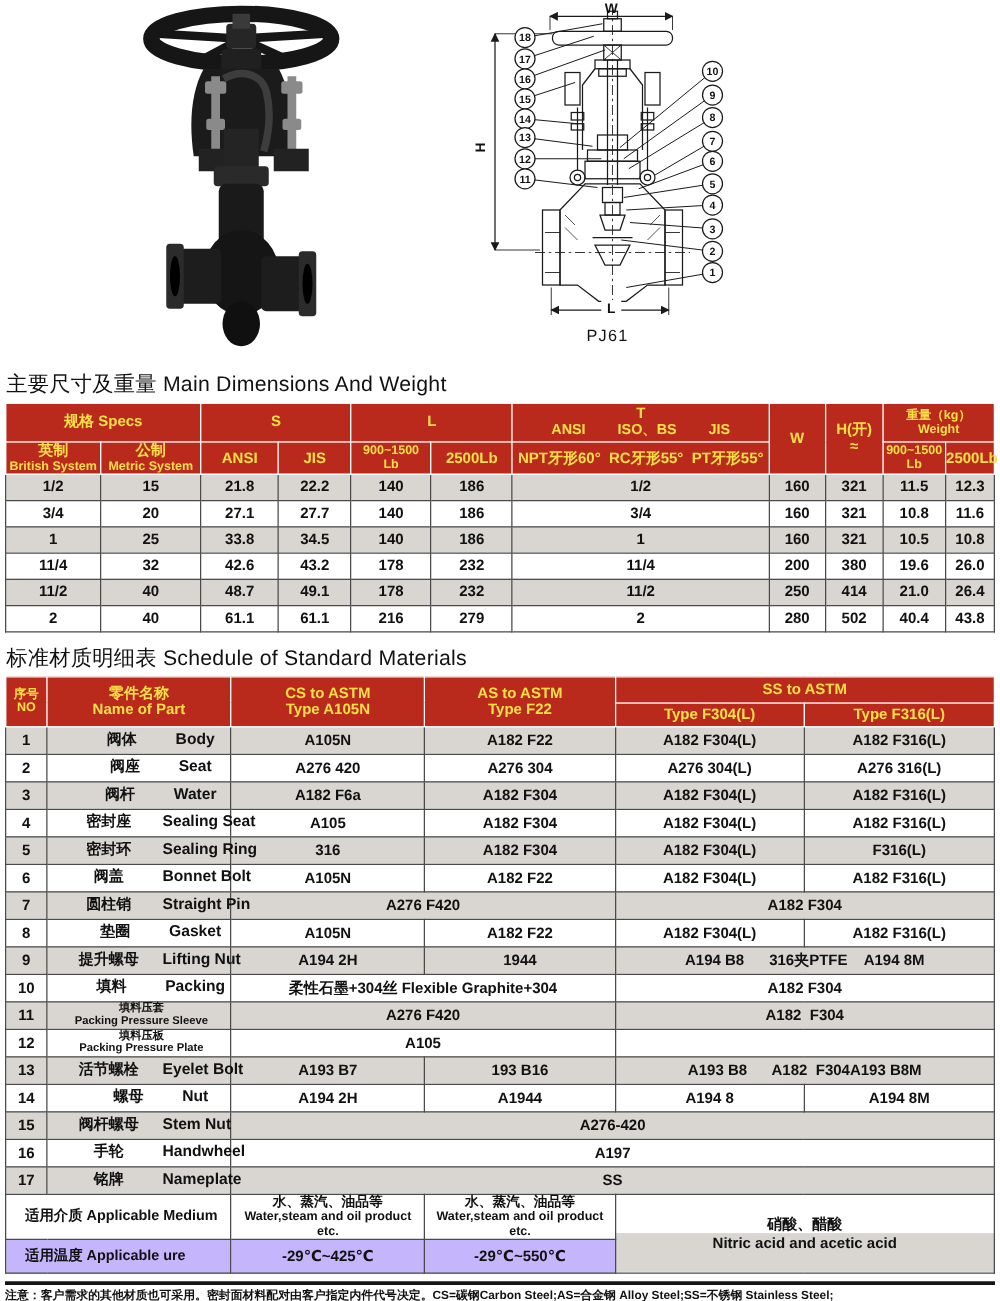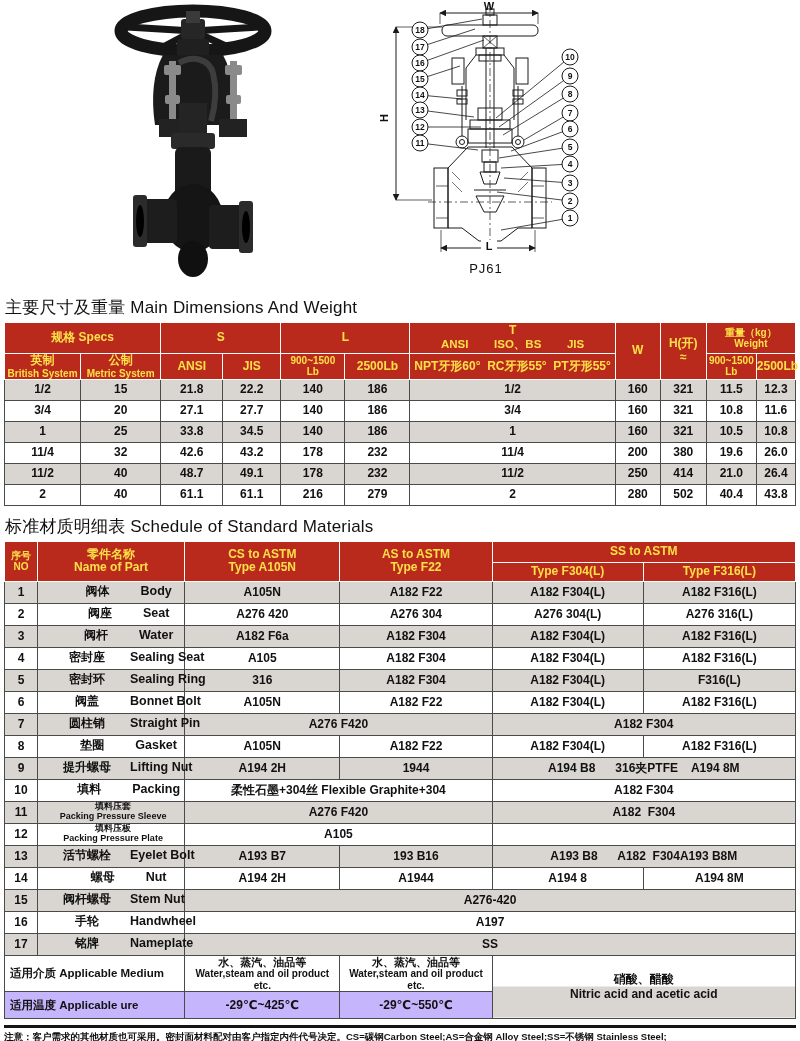--- a/index.html
+++ b/index.html
@@ -23,21 +23,21 @@
   .hr1 th{height:30px}.hr2 th{height:24px}.hr3 th{height:22px}
   .tstd{font-size:11.5px}
   .t1 td{height:20px}
   .t2 td{height:21px}
   .t2 thead tr:first-child th{height:20px}
   .t2 thead tr:last-child th{height:18px}
   .namecell{text-align:center;padding-left:6px;white-space:nowrap}
   .zh{display:inline-block;min-width:86px;font-size:12px}
   .en{font-size:12.5px}
   .small .zh,.small .en{display:block;min-width:0;font-size:9px;line-height:1.1}
-  .lab{text-align:left;padding-left:5px;font-size:11.5px;white-space:nowrap}
+  .lab{text-align:left;padding-left:15px;font-size:11.5px;white-space:nowrap}
   .two div{font-size:10px;line-height:1.15}
   .two div:first-child{font-size:11px}
   .medrow td{height:26px}.temprow td{height:26px}
   .temprow td{background:#c4b5fd}
   td.splitcell{background:linear-gradient(#ffffff 50%,#d9d6d1 50%)}
   .splitcell div{line-height:1.3;font-size:12px}
   
   .notes{margin:6px 4px 0;border-top:3px solid #151515;padding-top:3px;font-size:9.5px;font-weight:bold;line-height:1.35}
   .notes div{white-space:nowrap;overflow:hidden}
   svg text{font-family:"Liberation Sans","DejaVu Sans",sans-serif}

